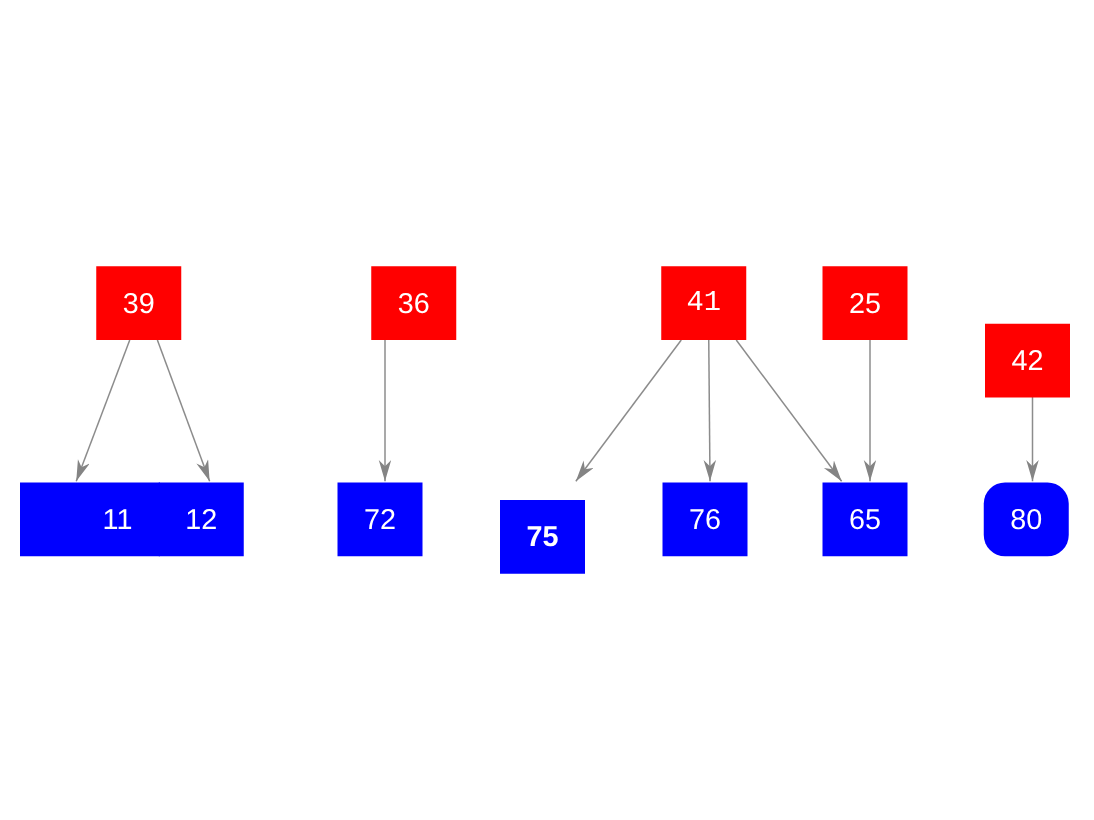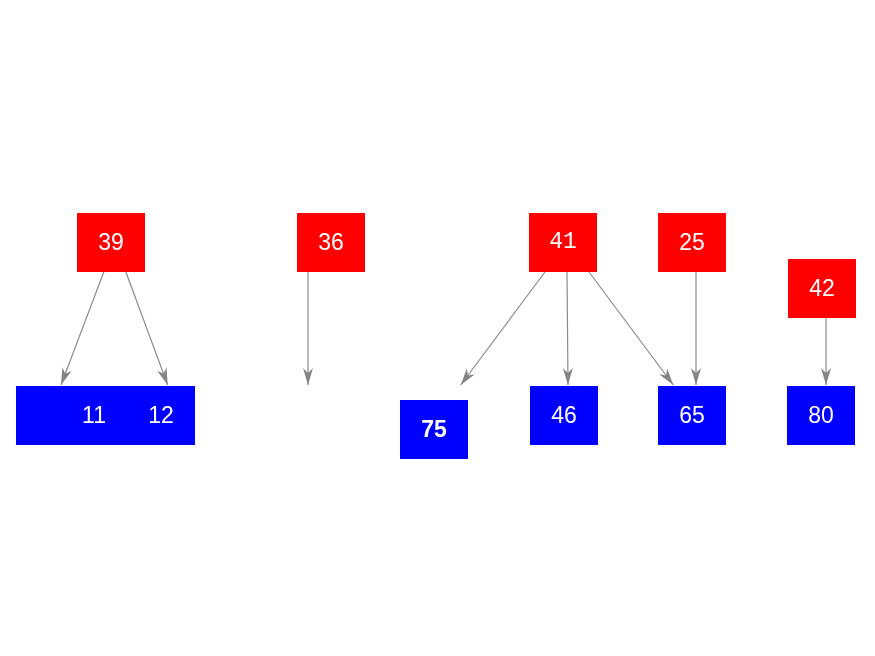--- a/index.html
+++ b/index.html
@@ -48,21 +48,21 @@
   .n36 { left: 270px; top: 213px; margin-left: 27px; }
   .n41 { left: 529px; top: 213px; font-family: Liberation Mono, monospace; }
   .n47 { left: 658px; top: 213px; }
   .n42 { left: 788px; top: 213px; margin-top: 46px; }
   .n11 { left: 16px;  top: 386px; padding-left: 44px; }
   .n12 { left: 127px; top: 386px; }
   .n72 { left: 270px; top: 386px; }
   .n75 { left: 400px; top: 400px; font-weight: bold; }
   .n76 { left: 530px; top: 386px; }
   .n77 { left: 658px; top: 386px; }
-  .n80 { left: 787px; top: 386px; }
+  .n80 { left: 787px; top: 386px; border-radius: 17px; }
 </style>
 </head>
 <body>
 
 <div class="canvas">
 
   <svg class="edges-layer" width="875" height="656" viewBox="0 0 875 656" xmlns="http://www.w3.org/2000/svg">
     <defs>
       <marker id="vee" markerUnits="userSpaceOnUse" markerWidth="22" markerHeight="14" refX="17" refY="5" orient="auto">
         <path d="M17,5 L0,0 L5,5 L0,10 Z" fill="#848484"></path>
@@ -79,18 +79,19 @@
   </svg>
 
   <div class="node parent n39">39</div>
   <div class="node parent n36">36</div>
   <div class="node parent n41">41</div>
   <div class="node parent n47">25</div>
   <div class="node parent n42">42</div>
 
   <div class="node child n11">11</div>
   <div class="node child n12">12</div>
+  <div class="node child n72">72</div>
   <div class="node child n75">75</div>
-  <div class="node child n76">46</div>
+  <div class="node child n76">76</div>
   <div class="node child n77">65</div>
   <div class="node child n80">80</div>
 
 </div>
 
 </body></html>

